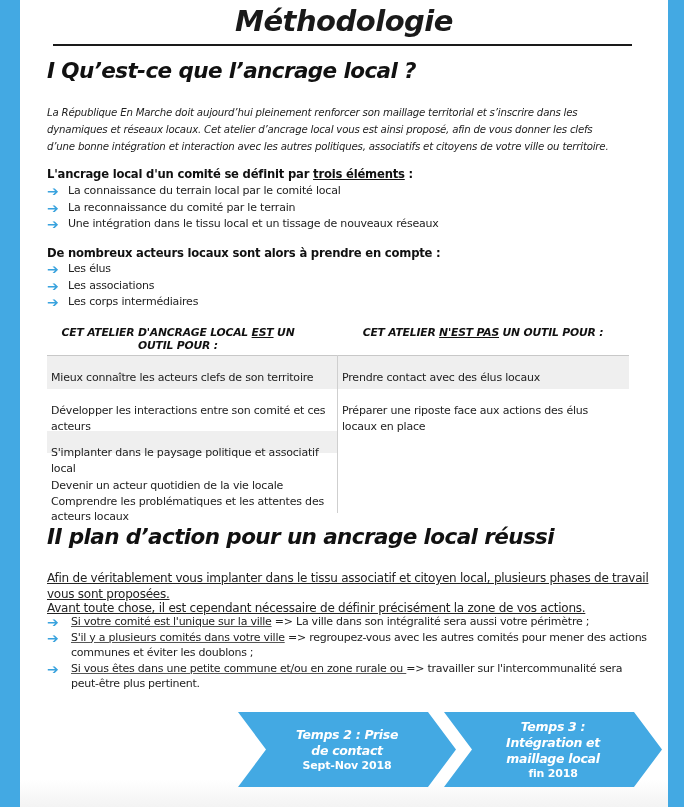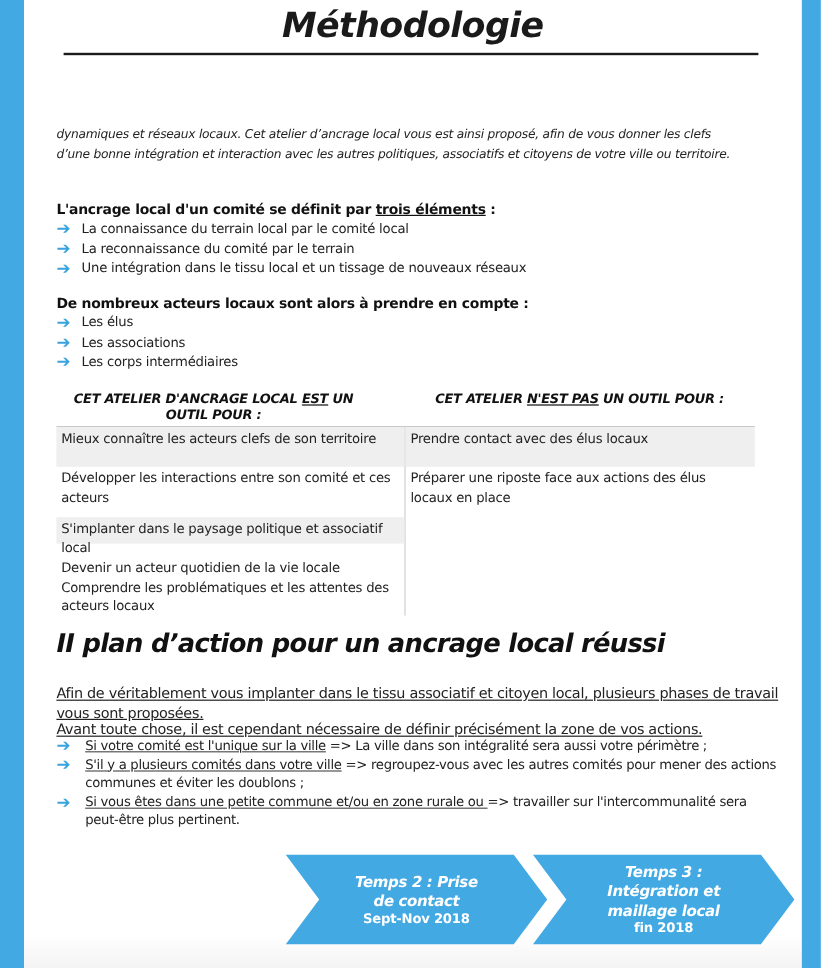--- a/index.html
+++ b/index.html
@@ -45,21 +45,21 @@
   .tbl-head {
     position: absolute; top: 0; font-weight: bold; font-style: italic; font-size: 10.8px;
     text-align: center; line-height: 13px; color: #111; letter-spacing: -0.2px;
   }
   .tbl-head.left { left: 0; width: 262px; }
   .tbl-head.right { left: 290px; width: 292px; }
   .tbl-head u { text-decoration: underline; }
   .tbl-top { position: absolute; left: 0; top: 29px; width: 582px; height: 1px; background: #c8c8c8; }
   .tbl-vsep { position: absolute; left: 290px; top: 29px; width: 1px; height: 158px; background: #cfcfcf; }
   .cell {
-    position: absolute; font-size: 11px; line-height: 15.5px; color: #222; letter-spacing: -0.2px; padding: 2px 6px 0 4px; box-sizing: border-box;
+    position: absolute; font-size: 11px; line-height: 15.5px; color: #222; letter-spacing: -0.2px; padding: 14px 6px 0 4px; box-sizing: border-box;
   }
   .cell.shade { background: #efefef; }
   .cell.l { left: 0; width: 290px; }
   .cell.r { left: 291px; width: 291px; }
   .p2 {
     position: absolute; left: 27px; width: 610px; font-size: 12px; line-height: 15.5px; color: #222; letter-spacing: -0.25px; text-decoration: underline;
   }
   .actions { position: absolute; left: 27px; top: 614px; width: 600px; margin: 0; padding: 0; list-style: none; }
   .actions li { position: relative; padding-left: 24px; font-size: 11px; line-height: 15.5px; color: #222; letter-spacing: -0.25px; margin-bottom: 0; }
   .actions li u { text-decoration: underline; text-decoration-color: #555; }
@@ -78,22 +78,24 @@
 <body>
 
 <div class="band-left"></div>
 <div class="band-right"></div>
 
 <div class="page">
 
   <div class="title">Méthodologie</div>
   <div class="title-rule"></div>
 
+  <div class="h1" style="top:58px">I Qu’est-ce que l’ancrage local ?</div>
 
   <div class="intro">
+    <div>La République En Marche doit aujourd’hui pleinement renforcer son maillage territorial et s’inscrire dans les</div>
     <div>dynamiques et réseaux locaux. Cet atelier d’ancrage local vous est ainsi proposé, afin de vous donner les clefs</div>
     <div>d’une bonne intégration et interaction avec les autres politiques, associatifs et citoyens de votre ville ou territoire.</div>
   </div>
 
   <div class="bold-line" style="top:167px">
     <span>L'ancrage local d'un comité se définit par </span><u>trois éléments</u><span> :</span>
   </div>
   <ul class="list" style="top:183px">
     <li><span class="arrow">➔</span><span>La connaissance du terrain local par le comité local</span></li>
     <li><span class="arrow">➔</span><span>La reconnaissance du comité par le terrain</span></li>

